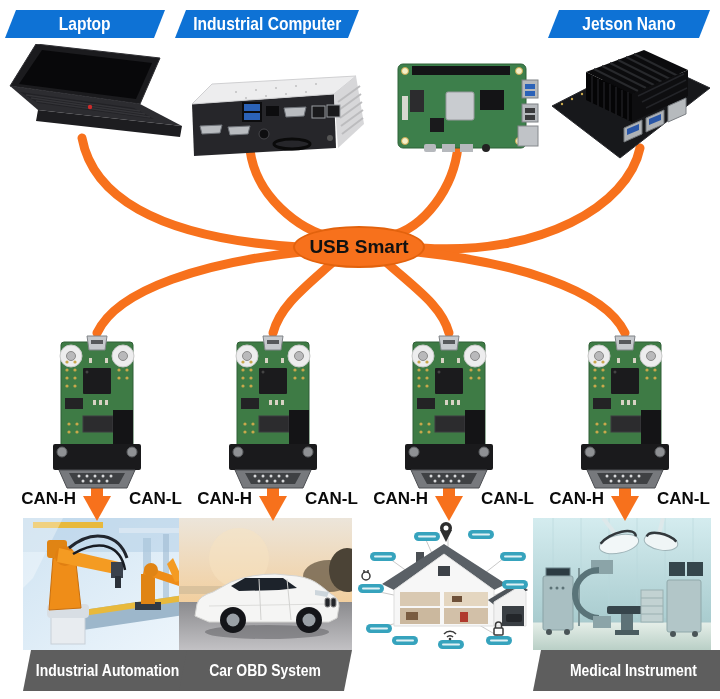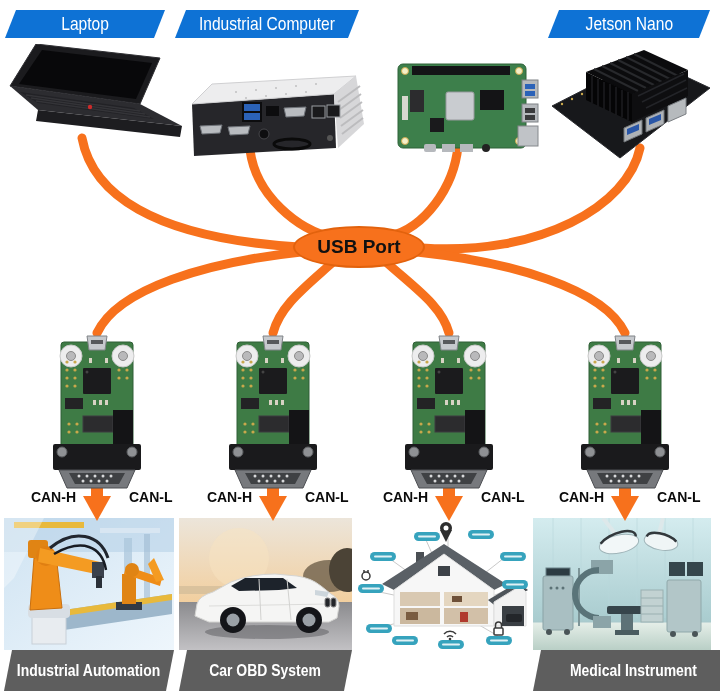--- a/index.html
+++ b/index.html
@@ -5,38 +5,38 @@
   html,body{margin:0;padding:0;background:#ffffff;}
   .canvas{
     position:relative;width:720px;height:699px;background:#ffffff;
     font-family:"Liberation Sans",sans-serif;overflow:hidden;
   }
   
   .host-bar{
     position:absolute;top:10px;height:28px;background:#0E72D5;
     clip-path:polygon(11px 0,100% 0,calc(100% - 11px) 100%,0 100%);
     display:flex;align-items:center;justify-content:center;
-    color:#ffffff;font-weight:normal;font-size:19px;z-index:2;
+    color:#ffffff;font-weight:bold;font-size:19px;z-index:2;
   }
   .condensed{display:inline-block;transform:scaleX(0.82);white-space:nowrap;}
   
   .cables{position:absolute;left:0;top:0;z-index:1;}
   .device{position:absolute;z-index:2;}
   
   .hub{
     position:absolute;left:293px;top:226px;width:132px;height:42px;
     background:#F7711C;border:2px solid #E2620D;box-sizing:border-box;
     border-radius:50%;display:flex;align-items:center;justify-content:center;
     font-size:19px;font-weight:bold;color:#111111;z-index:3;
   }
   
   .adapter-col{position:absolute;top:330px;width:176px;height:196px;z-index:2;}
   .adapter-board{position:absolute;left:40px;top:2px;}
   .can-arrow{position:absolute;left:73px;top:144px;}
-  .can-label{position:absolute;top:159px;font-size:14px;font-weight:bold;color:#0b0b0b;white-space:nowrap;}
+  .can-label{position:absolute;top:159px;font-size:17px;font-weight:bold;color:#0b0b0b;white-space:nowrap;}
   .can-h{right:calc(50% + 21px);}
   .can-l{left:calc(50% + 21px);margin-left:11px;}
   
   .app-panel{position:absolute;top:518px;z-index:1;}
   .app-photo{display:block;}
   .app-label{
     position:absolute;left:0;right:0;top:132px;height:41px;background:#5E5E5E;
     clip-path:polygon(8px 0,100% 0,calc(100% - 8px) 100%,0 100%);
     display:flex;align-items:center;justify-content:center;
     color:#ffffff;font-weight:bold;font-size:17px;
@@ -183,24 +183,24 @@
         <line x1="100" y1="66" x2="141" y2="46"></line>
     </g>
     <polygon points="78,86 96,78 96,92 78,100" fill="#aeb2b6" stroke="#73777b"></polygon>
     <polygon points="81,87 93,82 93,88 81,93" fill="#2a57a8"></polygon>
     <polygon points="100,76 118,68 118,82 100,90" fill="#aeb2b6" stroke="#73777b"></polygon>
     <polygon points="103,77 115,72 115,78 103,83" fill="#2a57a8"></polygon>
     <polygon points="122,64 140,56 140,72 122,80" fill="#b6babd" stroke="#7a7e82"></polygon>
   </svg>
 
   <div class="hub">
-    <span>USB Port</span>
-  </div>
-
-  <div class="app-panel" style="left:4px;width:170px">
+    <span>USB Smart</span>
+  </div>
+
+  <div class="app-panel" style="left:23px;width:170px">
     <svg class="app-photo" width="170" height="132" viewBox="0 0 170 132">
       <defs>
         <linearGradient id="iaBg" x1="0" y1="0" x2="1" y2="1">
           <stop offset="0" stop-color="#cfe3f2"></stop>
             <stop offset="1" stop-color="#eef6fc"></stop>
         </linearGradient>
       </defs>
       <rect width="170" height="132" fill="url(#iaBg)"></rect>
       <rect y="0" width="170" height="34" fill="#b8d2e8" opacity="0.6"></rect>
       <rect x="10" y="4" width="70" height="6" fill="#e8b93c"></rect>

